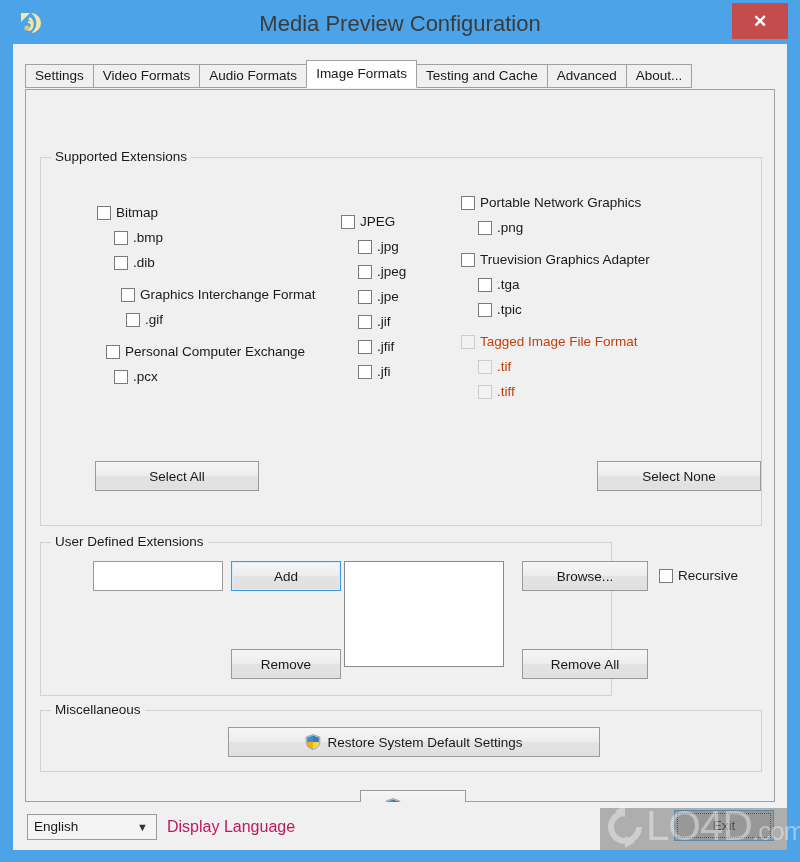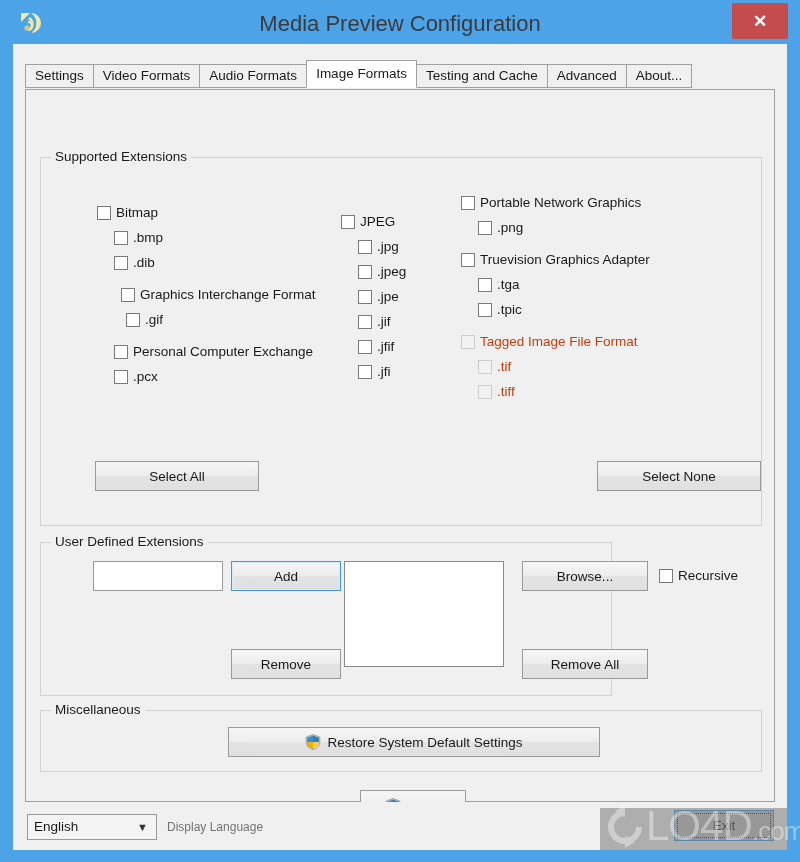--- a/index.html
+++ b/index.html
@@ -163,21 +163,21 @@
     font-family: "Liberation Sans", sans-serif;
     padding-left: 6px; line-height: 24px;
     cursor: pointer;
   }
   #lang-select .chev {
     position: absolute; right: 8px; top: 0; line-height: 24px;
     font-size: 11px; color: #333;
   }
   #lang-label {
     position: absolute; left: 154px; top: 12px; height: 26px; line-height: 26px;
-    font-size: 12px; color: #737373;
+    font-size: 16px; color: #be185d;
     font-family: "Liberation Sans", sans-serif;
   }
   #exit-btn {
     position: absolute; right: 13px; top: 8px;
     width: 100px; height: 31px;
     background: #bfbfbf;
     border: 1px solid #3c9ade;
     display: flex; align-items: center; justify-content: center;
     font-size: 13.5px; color: #1a1a1a; cursor: pointer;
     font-family: "Liberation Sans", sans-serif;
@@ -259,21 +259,21 @@
               <span>.dib</span>
             </div>
             <div class="cbrow" style="left: 56px; top: 129px; padding-left: 24px;">
               <span class="box"></span>
               <span>Graphics Interchange Format</span>
             </div>
             <div class="cbrow" style="left: 73px; top: 154px; margin-left: 12px;">
               <span class="box"></span>
               <span>.gif</span>
             </div>
-            <div class="cbrow" style="left: 64px; top: 186px; padding-left: 9px;">
+            <div class="cbrow" style="left: 56px; top: 186px; padding-left: 9px;">
               <span class="box"></span>
               <span>Personal Computer Exchange</span>
             </div>
             <div class="cbrow" style="left: 73px; top: 211px;">
               <span class="box"></span>
               <span>.pcx</span>
             </div>
           </div>
         <div id="col2">
             <div class="cbrow" style="left: 300px; top: 56px;">

